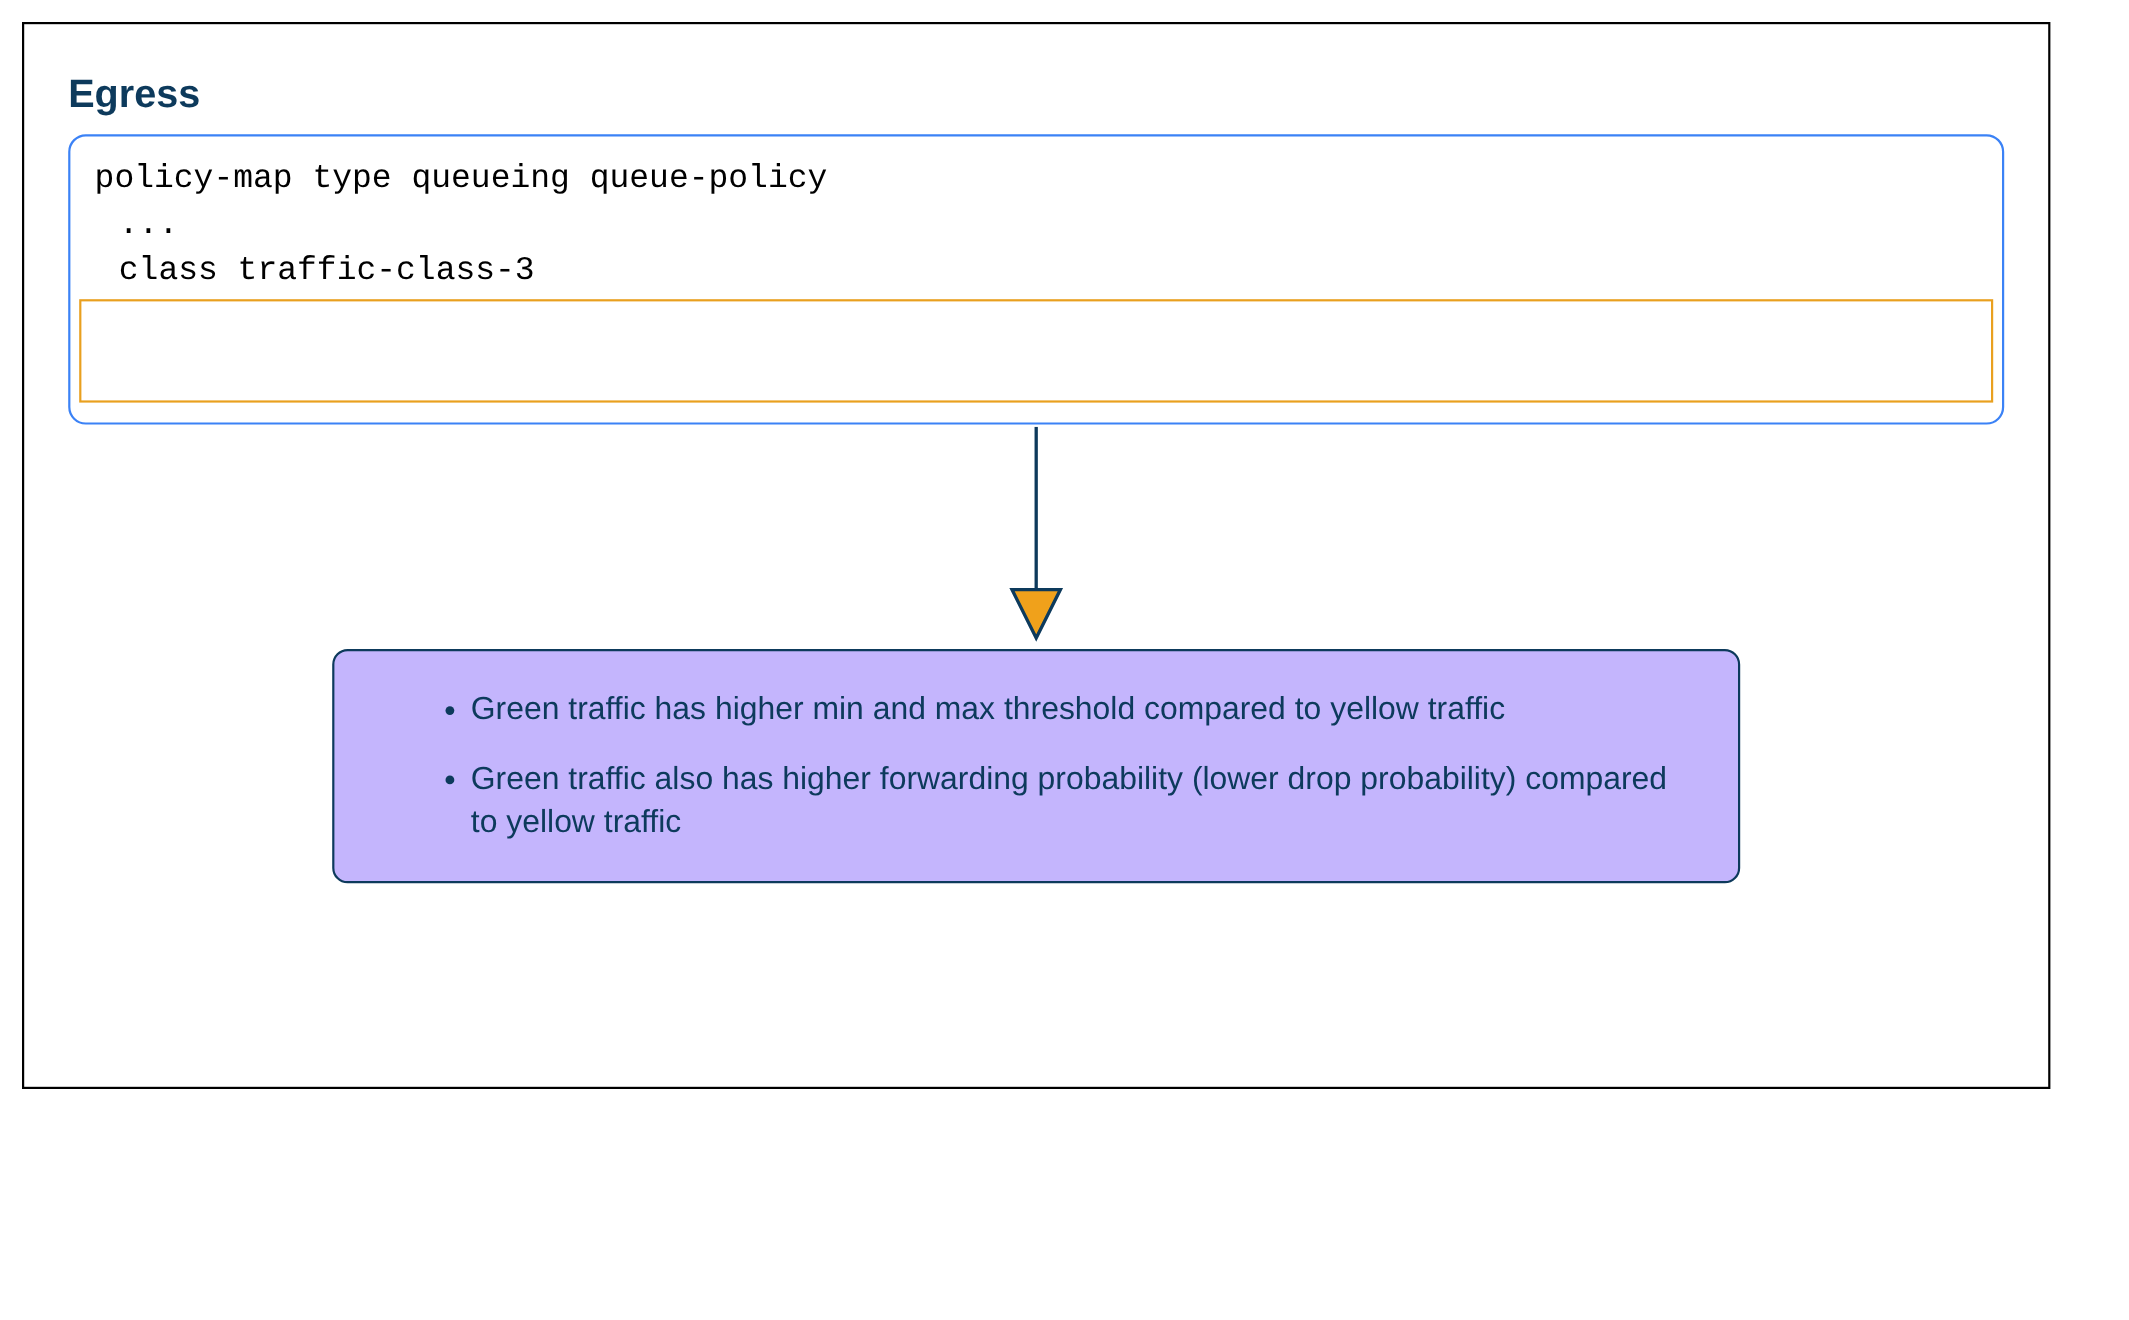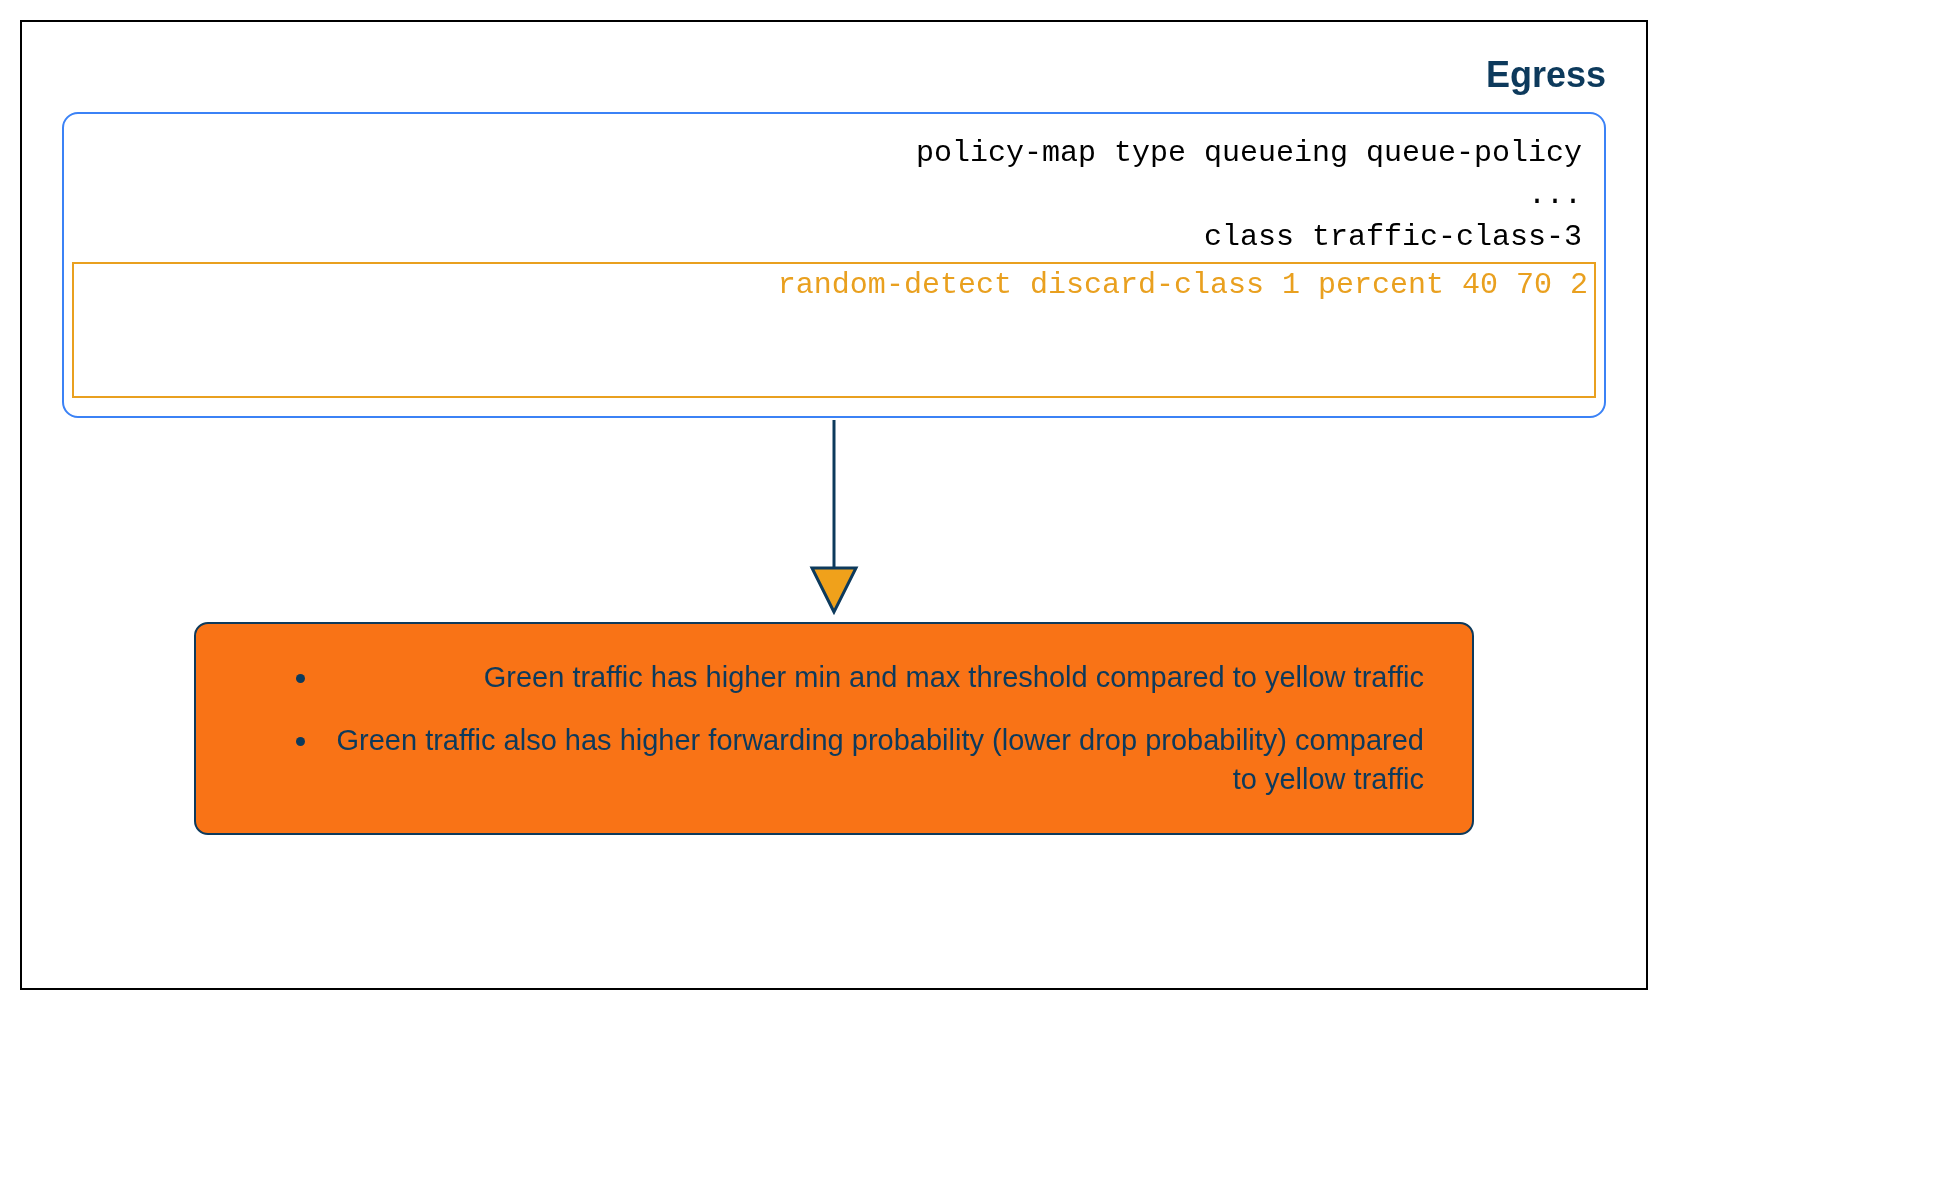--- a/index.html
+++ b/index.html
@@ -2,27 +2,26 @@
 <html><head>
 <meta charset="utf-8">
 <style>
   * { box-sizing: border-box; margin: 0; padding: 0; }
   body {
     background: #ffffff;
     font-family: Arial, Helvetica, sans-serif;
     padding: 20px;
   }
   .outer-frame {
-    width: 1628px;
+    width: 1844px;
     height: 970px;
     border: 2px solid #000;
     background: #fff;
-    padding: 32px 40px;
+    padding: 42px 40px;
     position: relative;
-    text-align: right;
   }
   .title {
     color: #0d3a5c;
     font-size: 36px;
     font-weight: 600;
     margin-bottom: 16px;
   }
   .code-box {
     border: 2px solid #3b82f6;
     border-radius: 16px;
@@ -43,21 +42,21 @@
   .code-line-indent { padding-left: 22px; }
   .green-text { color: #6fb547; }
   .orange-text { color: #e9a01f; }
   .arrow-wrap {
     display: flex;
     justify-content: center;
     margin-top: 2px;
     margin-bottom: 2px;
   }
   .info-box {
-    background: #f97316;
+    background: #c4b5fd;
     border: 2px solid #0d3a5c;
     border-radius: 14px;
     margin: 0 auto;
     width: 1280px;
     padding: 34px 48px 34px 100px;
     color: #0d3a5c;
     font-size: 29px;
     line-height: 1.35;
   }
   .info-box ul {
@@ -74,21 +73,20 @@
 
 <div class="outer-frame">
 
   <div class="title">Egress</div>
 
   <div class="code-box">
     <div>policy-map type queueing queue-policy</div>
     <div class="code-line-indent">...</div>
     <div class="code-line-indent">class traffic-class-3</div>
     <div class="highlight-box">
-      <div class="code-line-indent orange-text">random-detect discard-class 1 percent 40 70 2</div>
     </div>
   </div>
 
   <div class="arrow-wrap">
     <svg width="60" height="200" viewBox="0 0 60 200">
       <line x1="30" y1="0" x2="30" y2="148" stroke="#0d3a5c" stroke-width="3"></line>
       <polygon points="30,192 8,148 52,148" fill="#f0a11b" stroke="#0d3a5c" stroke-width="3"></polygon>
     </svg>
   </div>
 

